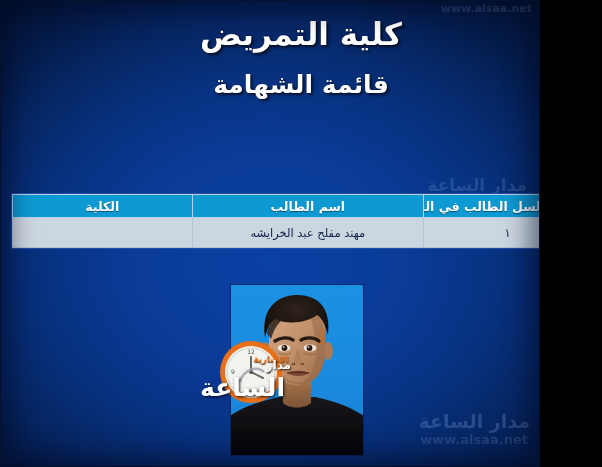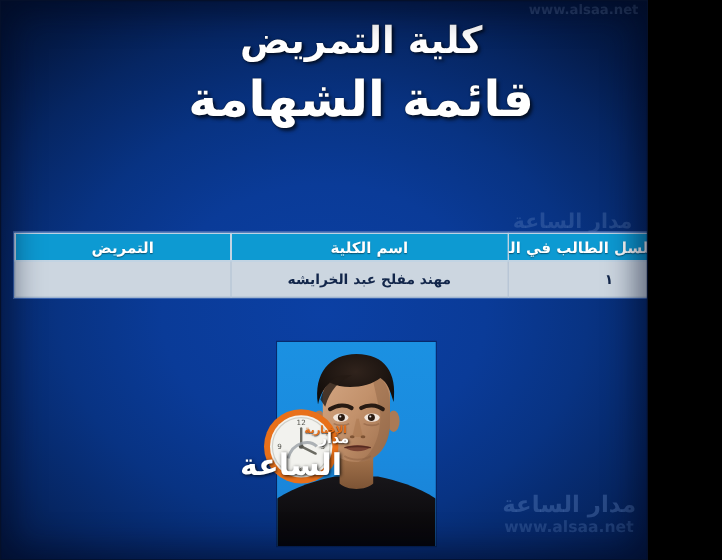--- a/index.html
+++ b/index.html
@@ -38,21 +38,21 @@
   .title-line {
     color: #ffffff;
     font-weight: bold;
     letter-spacing: 0.5px;
     text-shadow:
       2px 2px 3px rgba(0,0,0,0.65),
       0 0 1px rgba(0,0,0,0.9);
     line-height: 1.22;
   }
   .title-1 { font-size: 31px; }
-  .title-2 { font-size: 41px; margin-top: 4px; }
+  .title-2 { font-size: 25px; margin-top: 16px; }
   .title-3 { font-size: 31px; margin-top: 6px; letter-spacing: 2px; }
 
   
   .table-wrap {
     position: absolute;
     left: 11px;
     top: 193px;
     width: 580px;
     direction: rtl;
     border: 1px solid #1c4ea8;
@@ -73,21 +73,21 @@
     text-align: center;
     border: 1px solid #bcd2e4;
     text-shadow: 0 1px 1px rgba(0,0,0,0.45);
     white-space: nowrap;
     overflow: hidden;
   }
   table.list td {
     background: #ccd6e0;
     color: #12264a;
     font-size: 11.5px;
-    font-weight: bold;
+    font-weight: normal;
     height: 27px;
     padding: 1px 19px;
     text-align: center;
     border: 1px solid #b3c3d4;
     white-space: nowrap;
     overflow: hidden;
   }
   col.c-seq  { width: 29%; }
   col.c-name { width: 40%; }
   col.c-fac  { width: 31%; }
@@ -199,22 +199,22 @@
   <div class="table-wrap">
     <table class="list">
       <colgroup>
         <col class="c-seq">
           <col class="c-name">
           <col class="c-fac">
       </colgroup>
       <thead>
         <tr>
           <th>رقم تسلسل الطالب في القائمة</th>
-          <th>اسم الكلية</th>
-          <th>التمريض</th>
+          <th>اسم الطالب</th>
+          <th>الكلية</th>
         </tr>
       </thead>
       <tbody>
         <tr>
           <td>١</td>
           <td>مهند مفلح عبد الخرايشه</td>
           <td></td>
         </tr>
       </tbody>
     </table>

